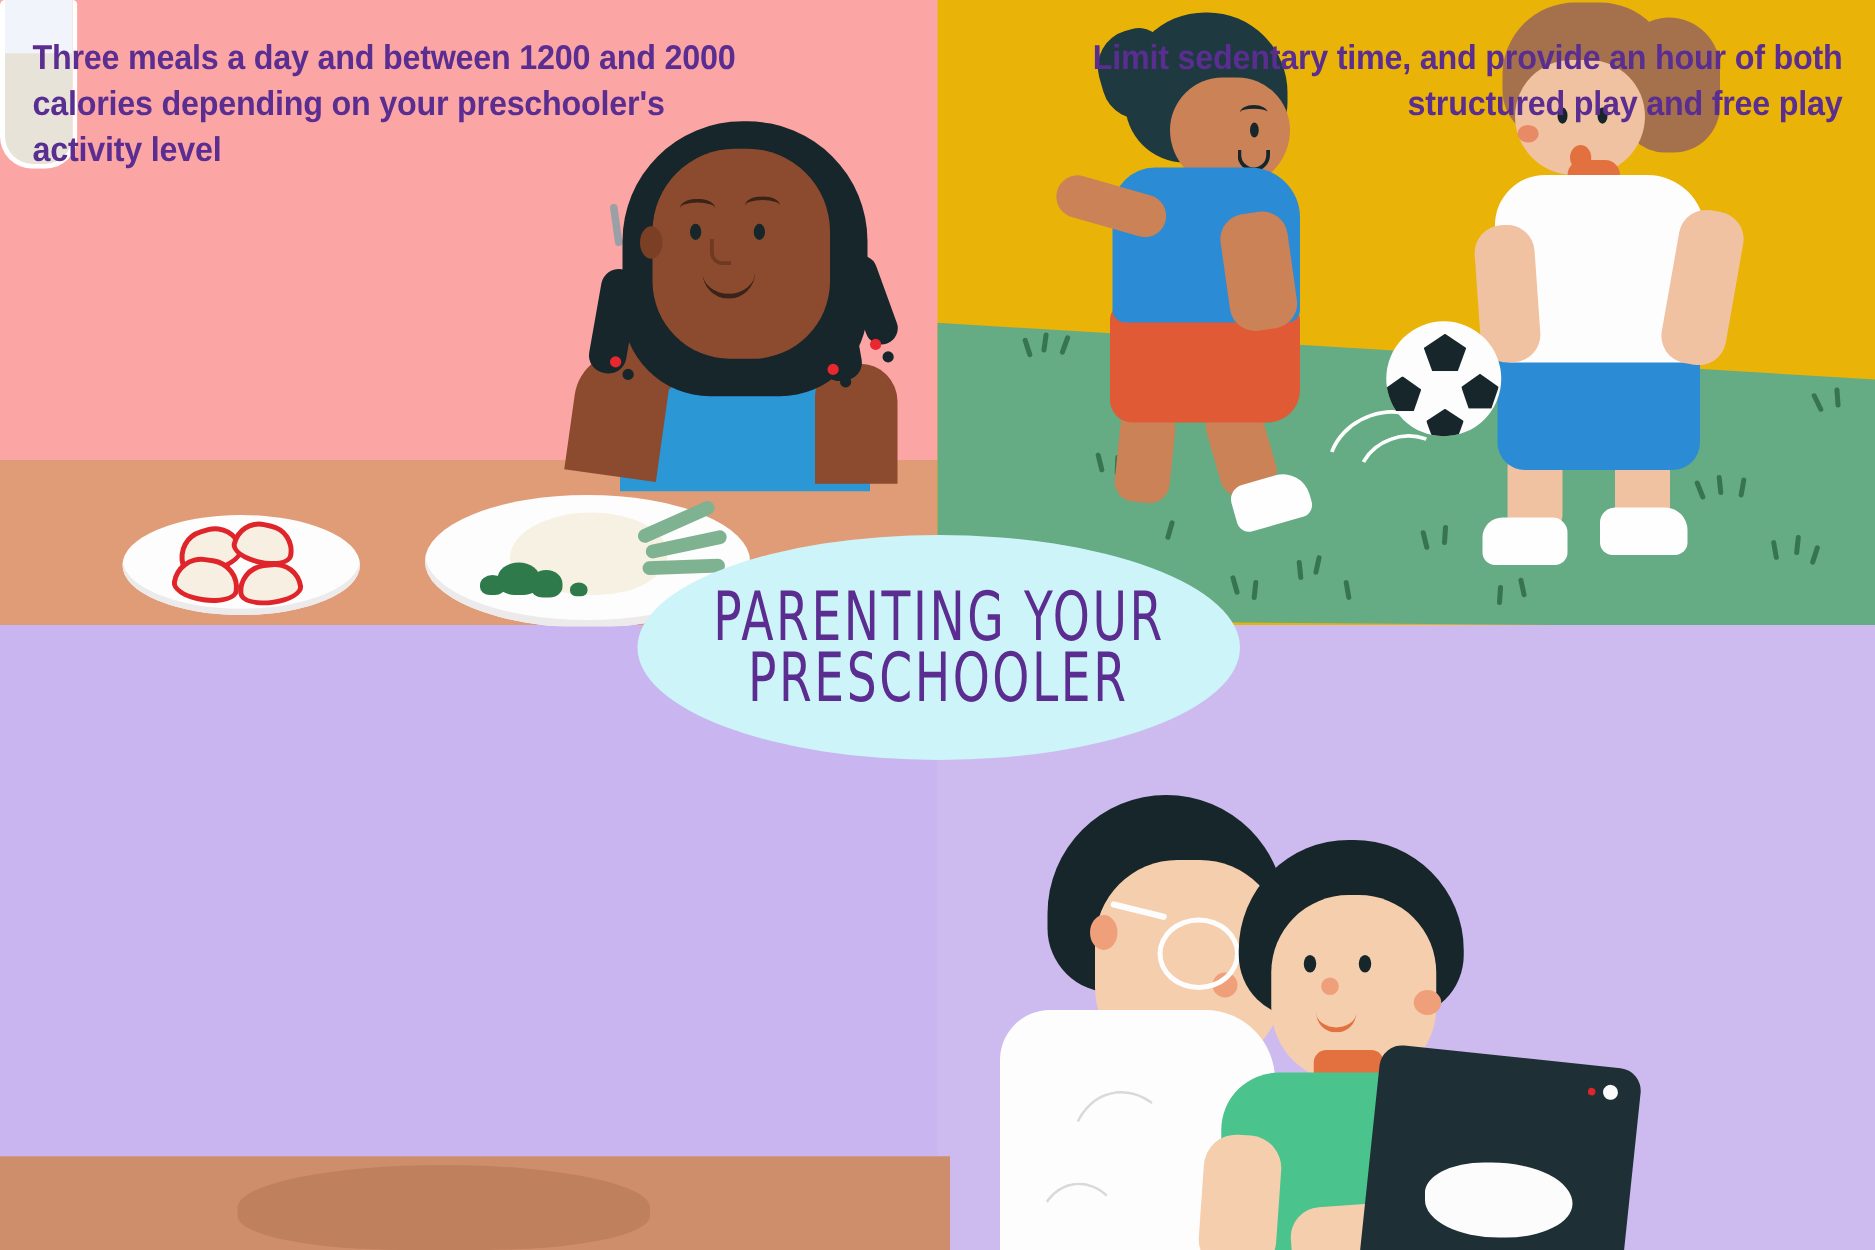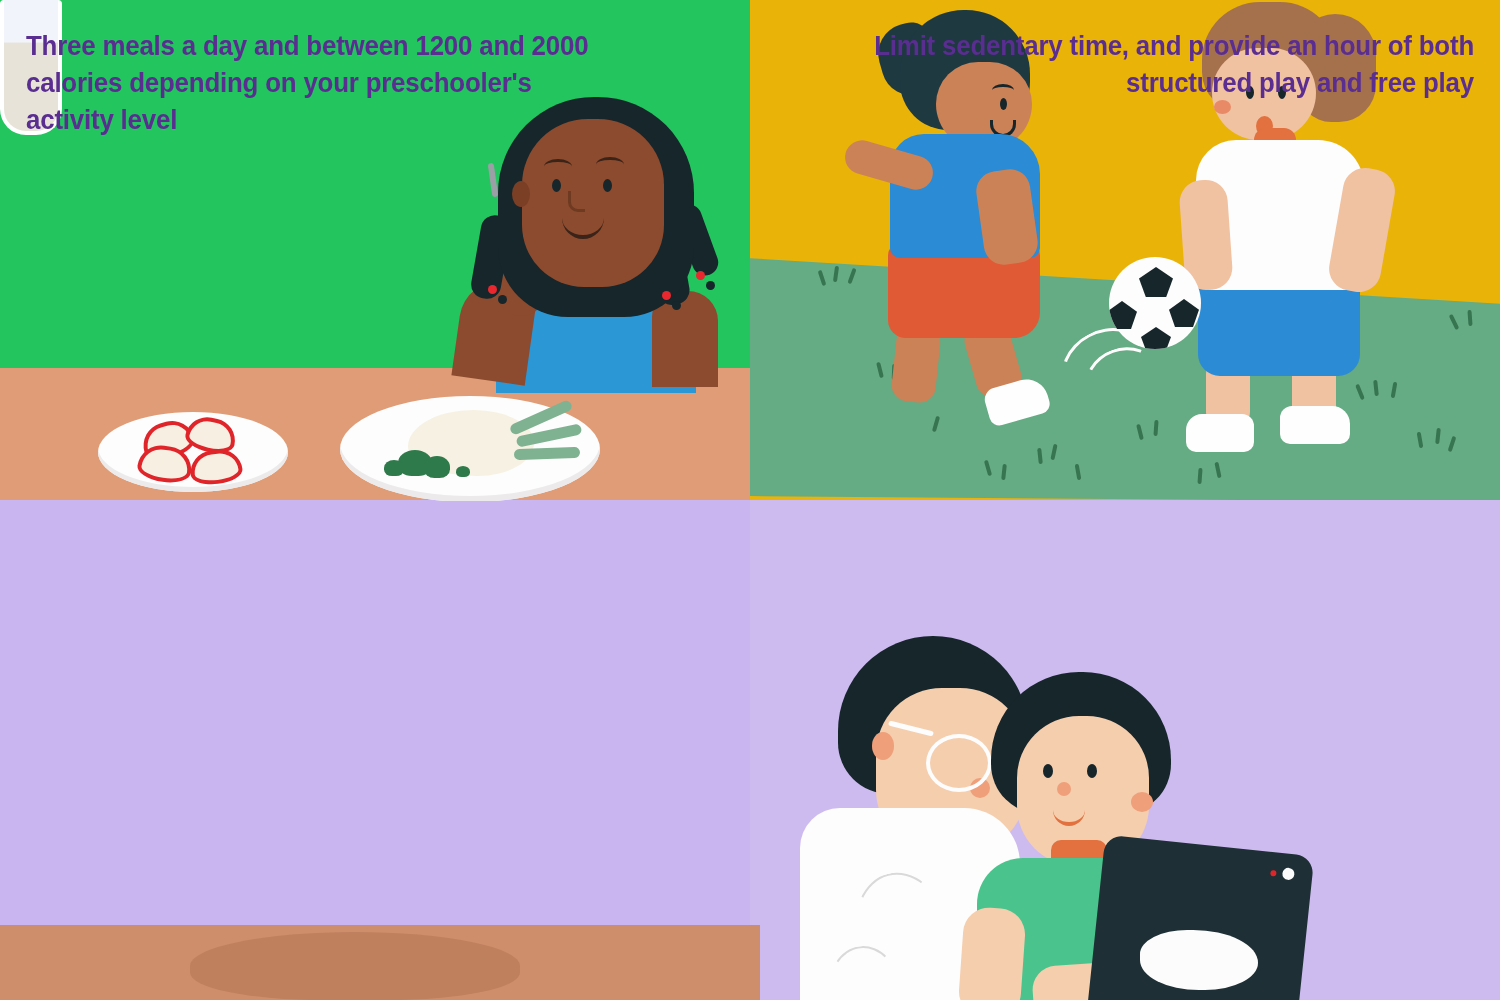--- a/index.html
+++ b/index.html
@@ -5,21 +5,21 @@
   html,body{margin:0;padding:0;}
   body{
     width:1500px;height:1000px;overflow:hidden;
     font-family:"Liberation Sans",sans-serif;
     background:#d3c5ef;
   }
   #poster{position:relative;width:1500px;height:1000px;overflow:hidden;}
 
   
   .quad{position:absolute;overflow:hidden;}
-  #q-nutrition{left:0;top:0;width:751px;height:501px;background:#22c55e;}
+  #q-nutrition{left:0;top:0;width:751px;height:501px;background:#fca5a5;}
   #q-activity {left:750px;top:0;width:750px;height:501px;background:#eab308;}
   #q-chores   {left:0;top:500px;width:751px;height:500px;background:#c9b6f0;}
   #q-screen   {left:750px;top:500px;width:750px;height:500px;background:#cdbbf0;}
 
   
   .caption{
     position:absolute;
     color:#5a2d91;
     font-weight:bold;
     font-size:27.5px;
@@ -369,14 +369,18 @@
     <div id="child-shirt"></div>
     <div id="child-armL"></div>
     <div id="child-hand"></div>
   </div>
 
   <div id="tablet">
     <div id="tablet-cam"></div>
     <div id="tablet-dot"></div>
   </div>
 
+  <div id="title-badge">
+    <div class="line">PARENTING YOUR</div>
+    <div class="line">PRESCHOOLER</div>
+  </div>
 
 </div>
 
 </body></html>

